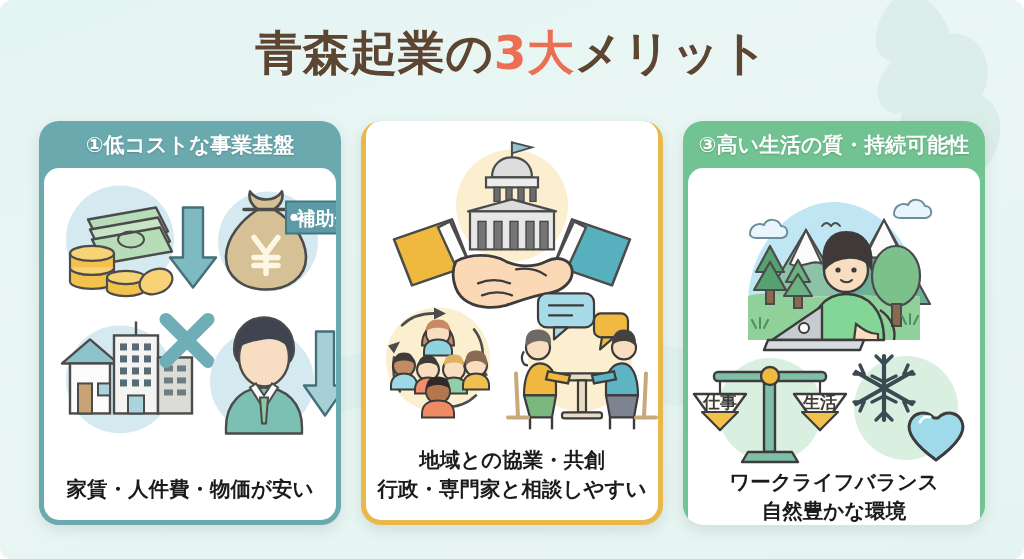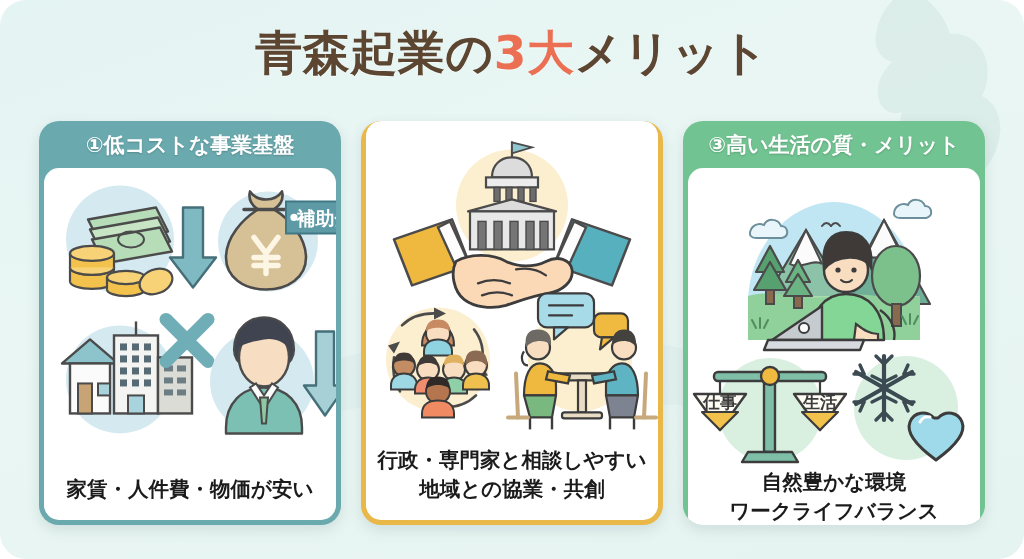--- a/index.html
+++ b/index.html
@@ -12,21 +12,21 @@
     overflow: hidden;
     font-family: "DejaVu Sans", "Liberation Sans", sans-serif;
     background: #ffffff;
   }
 
   .page {
     position: relative;
     width: 1024px;
     height: 559px;
     background: linear-gradient(160deg, #e4f4f2 0%, #e9f6f4 40%, #e6f4f1 100%);
-    border-radius: 26px;
+    border-radius: 12px;
     overflow: hidden;
     box-sizing: border-box;
   }
 
   
   .map-watermark {
     position: absolute;
     top: -14px;
     right: -6px;
     width: 190px;
@@ -414,28 +414,28 @@
                 <path d="M240 262 L272 262 L268 284 L244 284 Z" fill="#7d8390" stroke="#3c3c3c" stroke-width="2.2" stroke-linejoin="round"></path>
                 <path d="M244 284 L244 296" stroke="#3c3c3c" stroke-width="2.4"></path>
                 <path d="M268 284 L268 296" stroke="#3c3c3c" stroke-width="2.4"></path>
                 <path d="M280 240 L278 284" stroke="#c8a97c" stroke-width="4" stroke-linecap="round"></path>
                 <path d="M270 284 L290 284" stroke="#c8a97c" stroke-width="4" stroke-linecap="round"></path>
               </g>
             </g>
           </svg>
         </div>
         <div class="caption">
+          <div>地域との協業・共創</div>
           <div>行政・専門家と相談しやすい</div>
-          <div>地域との協業・共創</div>
         </div>
       </div>
     </div>
 
     <div class="card card-3" style="background: rgb(113, 195, 145);">
-      <div class="card-head">③高い生活の質・メリット</div>
+      <div class="card-head">③高い生活の質・持続可能性</div>
       <div class="card-body">
         <div class="art">
           <svg class="svg-block" viewBox="0 0 292 300">
 
             <g>
               <path d="M60 136 C60 76 104 34 146 34 C188 34 232 76 232 136 Z" fill="#bfe6f2"></path>
 
               <path d="M150 136 L196 52 L242 136 Z" fill="#6fae97" stroke="#4b4b4b" stroke-width="2.2" stroke-linejoin="round"></path>
               <path d="M178 88 L196 52 L214 88 C206 82 190 94 178 88 Z" fill="#fbfbfb" stroke="#4b4b4b" stroke-width="2"></path>
               <path d="M74 136 L118 62 L162 136 Z" fill="#8cc3a8" stroke="#4b4b4b" stroke-width="2.2" stroke-linejoin="round"></path>
@@ -539,20 +539,20 @@
                 </g>
               </g>
 
               <path d="M246 250 C238 242 226 244 222 254 C218 264 226 276 248 292
                        C270 276 278 264 274 254 C270 244 258 242 250 250 Z" fill="#9fdaea" stroke="#3c3c3c" stroke-width="3" stroke-linejoin="round"></path>
               <path d="M232 254 C234 250 238 248 242 249" fill="none" stroke="#ffffff" stroke-width="3" stroke-linecap="round"></path>
             </g>
           </svg>
         </div>
         <div class="caption">
+          <div>ワークライフバランス</div>
           <div>自然豊かな環境</div>
-          <div>ワークライフバランス</div>
         </div>
       </div>
     </div>
 
   </div>
 </div>
 
 </body></html>

